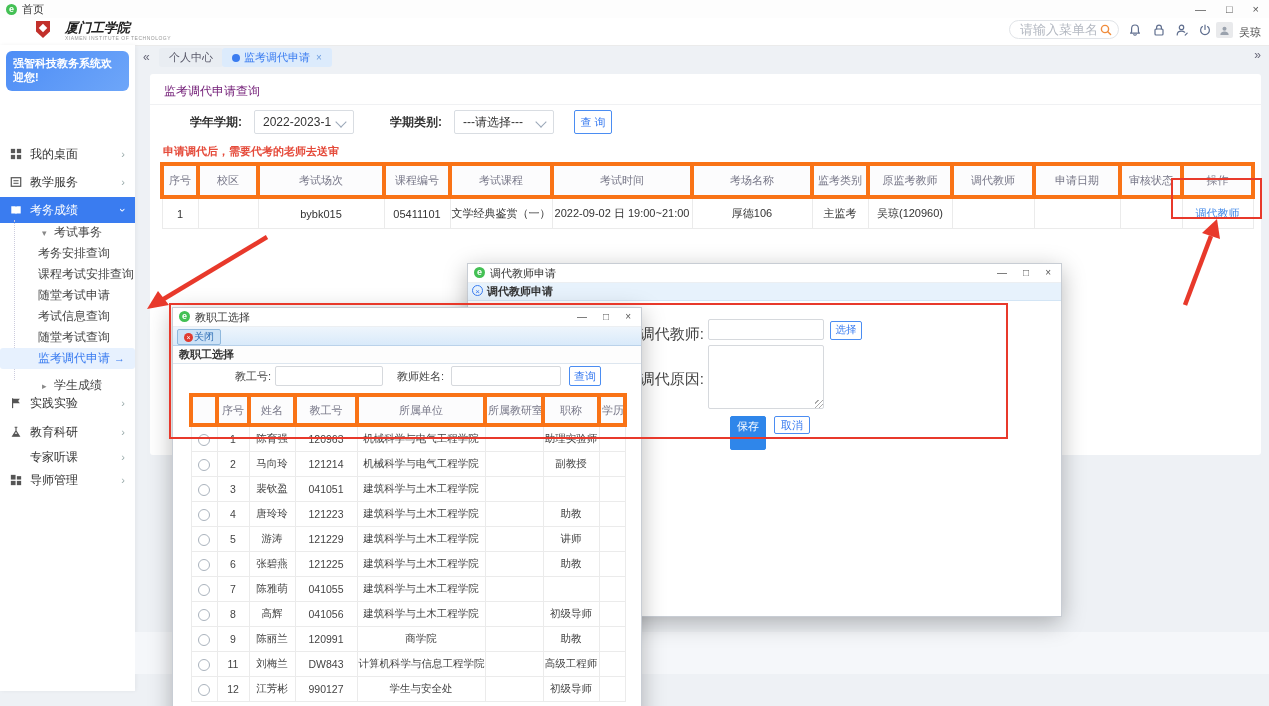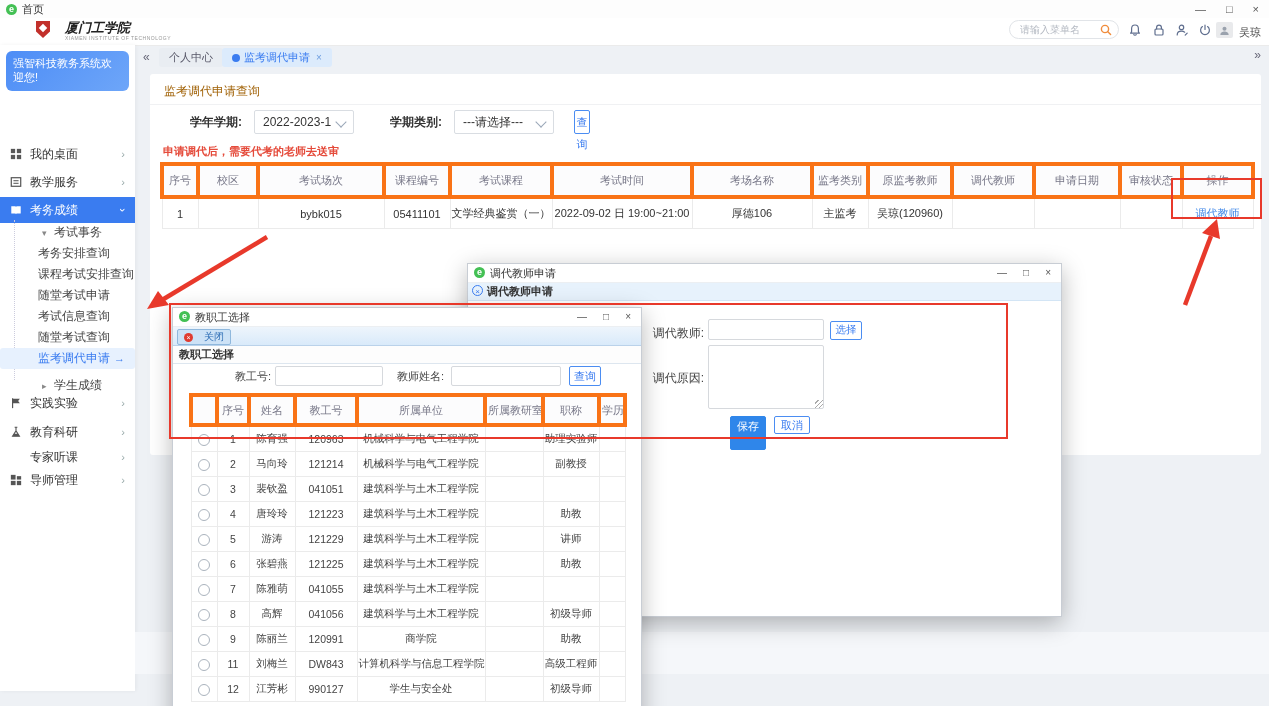--- a/index.html
+++ b/index.html
@@ -17,100 +17,100 @@
   #appbar{position:absolute;left:0;top:18px;width:1269px;height:27px;background:#fff;border-bottom:1px solid #ebebeb;}
   .logo{position:absolute;left:36px;top:3px;display:flex;align-items:flex-start;gap:15px;}
   .shield{position:relative;display:inline-block;width:14px;height:17px;background:#c2302b;
     clip-path:polygon(0 0,100% 0,100% 62%,50% 100%,0 62%);}
   .shield i{position:absolute;left:4px;top:4px;width:6px;height:6px;background:#fff;transform:rotate(45deg);}
   .logo-text{font-family:"DejaVu Serif","Liberation Serif",serif;font-style:italic;font-weight:bold;
     font-size:13px;color:#222;line-height:14px;}
   .logo-caption{font-size:5px;color:#999;letter-spacing:.5px;line-height:6px;}
   .search-pill{position:absolute;left:1009px;top:2px;width:108px;height:17px;border:1px solid #e1e4e8;
     border-radius:10px;background:#fff;display:flex;align-items:center;}
-  .search-pill input{border:none;outline:none;flex:1;font-size:10px;color:#666;padding:0 4px 0 10px;background:transparent;width:70px;}
+  .search-pill input{border:none;outline:none;flex:1;font-size:13px;color:#666;padding:0 4px 0 10px;background:transparent;width:70px;}
   .search-pill input::placeholder{color:#b4b9c2;}
   .loupe{margin-right:6px;}
   .hdr-ic{position:absolute;top:5px;cursor:pointer;}
   .avatar{position:absolute;left:1216px;top:4px;width:17px;height:16px;background:#e9eaec;border-radius:2px;
     display:flex;align-items:center;justify-content:center;cursor:pointer;}
   .user-name{position:absolute;left:1239px;top:7px;font-size:11px;color:#444;cursor:pointer;}
   
   #tabstrip{position:absolute;left:140px;top:45px;width:1129px;height:28px;}
   .collapse{position:absolute;left:3px;top:5px;font-size:12px;color:#667;cursor:pointer;}
   .pill{position:absolute;top:3px;height:19px;line-height:19px;border-radius:3px;font-size:11px;
     padding:0 10px;cursor:pointer;display:flex;align-items:center;gap:4px;}
   .pill.inactive{left:19px;background:#e9edf2;color:#556;}
   .pill.active{left:82px;background:#dcebfc;color:#3a7cf0;}
   .pill .dot{width:8px;height:8px;border-radius:50%;background:#3a7cf0;display:inline-block;}
   .pill .x{font-size:10px;color:#6f9fe0;margin-left:2px;}
   .expand{position:absolute;right:8px;top:3px;font-size:12px;color:#667;cursor:pointer;}
   
   #sidebar{position:absolute;left:0;top:45px;width:135px;height:646px;background:#fff;
     box-shadow:1px 0 4px rgba(0,0,0,.05);}
   .welcome{position:absolute;left:6px;top:6px;width:109px;height:30px;padding:5px 7px;border-radius:6px;
-    background:linear-gradient(135deg,#4d8df6,#6ea6f9);color:#fff;font-size:11px;font-weight:normal;line-height:14px;}
+    background:linear-gradient(135deg,#4d8df6,#6ea6f9);color:#fff;font-size:11px;font-weight:bold;line-height:14px;}
   .side-row{position:absolute;left:0;width:135px;height:26px;display:flex;align-items:center;gap:8px;
     padding-left:10px;box-sizing:border-box;font-size:12px;color:#333;cursor:pointer;}
   .side-row .chev{position:absolute;right:10px;color:#9aa;font-size:11px;}
   .side-row.active{background:#3a7cf0;color:#fff;}
   .side-row.active .chev{color:#fff;transform:rotate(90deg);}
   .side-row svg{flex:0 0 auto;}
   .tree{position:absolute;left:0;top:165px;width:135px;}
   .tree-parent{position:relative;height:22px;line-height:22px;padding-left:42px;font-size:12px;color:#444;cursor:pointer;}
   .tree-parent .caret{font-size:9px;color:#888;margin-right:4px;}
   .sub-row{position:relative;height:21px;line-height:21px;padding-left:38px;font-size:12px;color:#444;cursor:pointer;}
   .sub-row.sel{background:#e7f1fe;color:#3a7cf0;border-radius:3px;}
   .sub-row .arrow{position:absolute;right:10px;font-size:11px;}
   .guide{position:absolute;left:14px;top:175px;height:160px;border-left:1px dotted #ccd;}
   
   #main-panel{position:absolute;left:150px;top:74px;width:1111px;height:381px;background:#fff;border-radius:3px;}
-  .panel-title{position:absolute;left:14px;top:9px;font-size:12px;color:#a16207;}
+  .panel-title{position:absolute;left:14px;top:9px;font-size:12px;color:#701a75;}
   .panel-divider{position:absolute;left:0;top:30px;width:100%;border-top:1px solid #f0f1f3;}
   .flt-label{position:absolute;top:36px;height:24px;line-height:24px;font-size:12px;font-weight:bold;color:#333;}
   .select{position:absolute;top:36px;height:24px;width:100px;border:1px solid #d9dde2;border-radius:2px;
     background:#fff;box-sizing:border-box;cursor:pointer;}
   .select span{display:block;font-size:12px;color:#333;line-height:22px;padding-left:8px;}
   .chevbox{position:absolute;right:8px;top:7px;width:7px;height:7px;border-right:1.5px solid #9aa7b8;
     border-bottom:1.5px solid #9aa7b8;transform:rotate(45deg);}
   .btn-outline{border:1px solid #4b8df2;color:#3a7cf0;background:#fff;border-radius:2px;font-size:11px;
     text-align:center;cursor:pointer;box-sizing:border-box;}
   .btn-solid{background:#2f86ea;color:#fff;border:1px solid #2f86ea;border-radius:2px;font-size:11px;
     text-align:center;cursor:pointer;box-sizing:border-box;}
-  #query-main{position:absolute;left:424px;top:36px;width:16px;height:24px;line-height:22px;}
+  #query-main{position:absolute;left:424px;top:36px;width:38px;height:24px;line-height:22px;}
   .notice{position:absolute;left:13px;top:70px;font-size:11px;color:#e54b3b;font-weight:bold;}
   .tbl{border-collapse:collapse;table-layout:fixed;}
   .tbl th{border:4px solid #f97316;background:#fcfcfd;color:#778;font-weight:normal;font-size:11px;
     height:27px;overflow:hidden;white-space:nowrap;text-align:center;}
   .tbl td{border:1px solid #ebebeb;color:#333;font-size:11px;height:27px;overflow:hidden;
     white-space:nowrap;text-align:center;}
   #main-table{position:absolute;left:10px;top:88px;width:1091px;}
   .op-link{color:#3d86e8;cursor:pointer;}
   
   .dlg{position:absolute;background:#fff;border:1px solid #c8cdd4;box-shadow:0 6px 22px rgba(0,0,0,.28);box-sizing:border-box;}
   .dlg-titlebar{position:relative;height:18px;background:#fff;border-bottom:1px solid #eceff2;}
   .dlg-titlebar .e-icon{position:absolute;left:6px;top:3px;}
   .dlg-title{position:absolute;left:22px;top:0;font-size:11px;color:#333;line-height:18px;}
   .dlg-controls{position:absolute;right:10px;top:0;display:flex;gap:16px;font-size:10px;color:#555;line-height:18px;}
   .dlg-controls span{cursor:pointer;}
   #apply-dialog{left:467px;top:263px;width:595px;height:354px;z-index:20;}
   .apply-tabbar{position:relative;height:17px;background:#e7f2fc;border-bottom:1px solid #d3e5f5;}
   .xcircle{position:absolute;left:4px;top:2px;width:11px;height:11px;border:1.2px solid #3a7cf0;border-radius:50%;
     color:#3a7cf0;font-size:8px;line-height:11px;text-align:center;box-sizing:border-box;}
   .apply-tabbar b{position:absolute;left:19px;top:0;font-size:11px;color:#333;line-height:17px;}
-  .fld-label{position:absolute;width:96px;text-align:right;font-size:12px;color:#444;}
+  .fld-label{position:absolute;width:96px;text-align:right;font-size:15px;color:#444;}
   .txt-input{position:absolute;border:1px solid #d6d9dd;border-radius:2px;background:#fff;box-sizing:border-box;
     font-size:11px;padding:0 4px;outline:none;color:#333;}
   .reason-area{position:absolute;left:240px;top:81px;width:116px;height:64px;border:1px solid #d6d9dd;
     border-radius:2px;resize:none;outline:none;box-sizing:border-box;}
   .resize-grip{position:absolute;left:347px;top:136px;width:8px;height:8px;pointer-events:none;
     background:repeating-linear-gradient(135deg,transparent 0 2px,#aaa 2px 3px);}
   #staff-dialog{left:172px;top:307px;width:470px;height:470px;z-index:30;}
   .toolbar{position:relative;height:18px;background:linear-gradient(#eef5fc,#d9eafa);border-bottom:1px solid #bad2ea;}
-  .close-btn{position:absolute;left:4px;top:2px;height:14px;display:flex;align-items:center;gap:11px;
+  .close-btn{position:absolute;left:4px;top:2px;height:14px;display:flex;align-items:center;gap:1px;
     background:#cde2f6;border:1px solid #8fb8dd;border-radius:2px;padding:0 6px;cursor:pointer;}
   .close-btn .rdot{width:9px;height:9px;border-radius:50%;background:#e03b2f;color:#fff;font-size:7px;
     line-height:9px;text-align:center;}
   .close-btn em{font-style:normal;font-size:10px;color:#2d6db5;}
   .section-hd{position:relative;height:17px;line-height:17px;font-size:11px;font-weight:bold;color:#333;
     padding-left:6px;border-bottom:1px solid #dde6ef;background:#fdfdfd;}
   .staff-flt-label{position:absolute;font-size:11px;color:#444;top:61px;}
   #staff-table{position:absolute;left:16px;top:85px;width:434px;}
   #staff-table th{height:24px;}
   #staff-table td{height:22px;font-size:10.5px;color:#444;}

